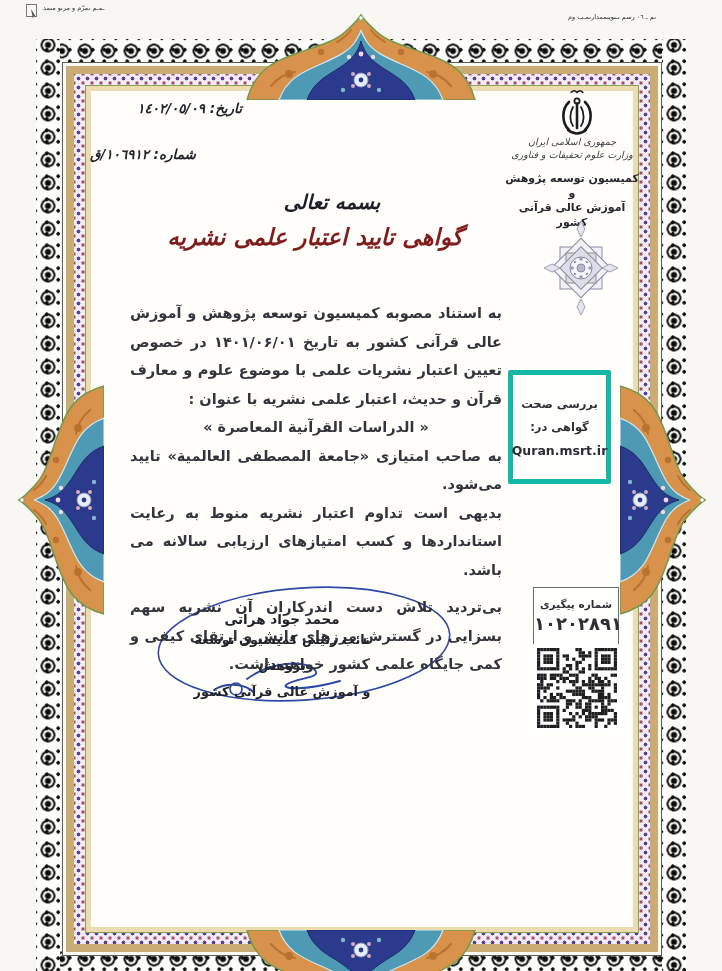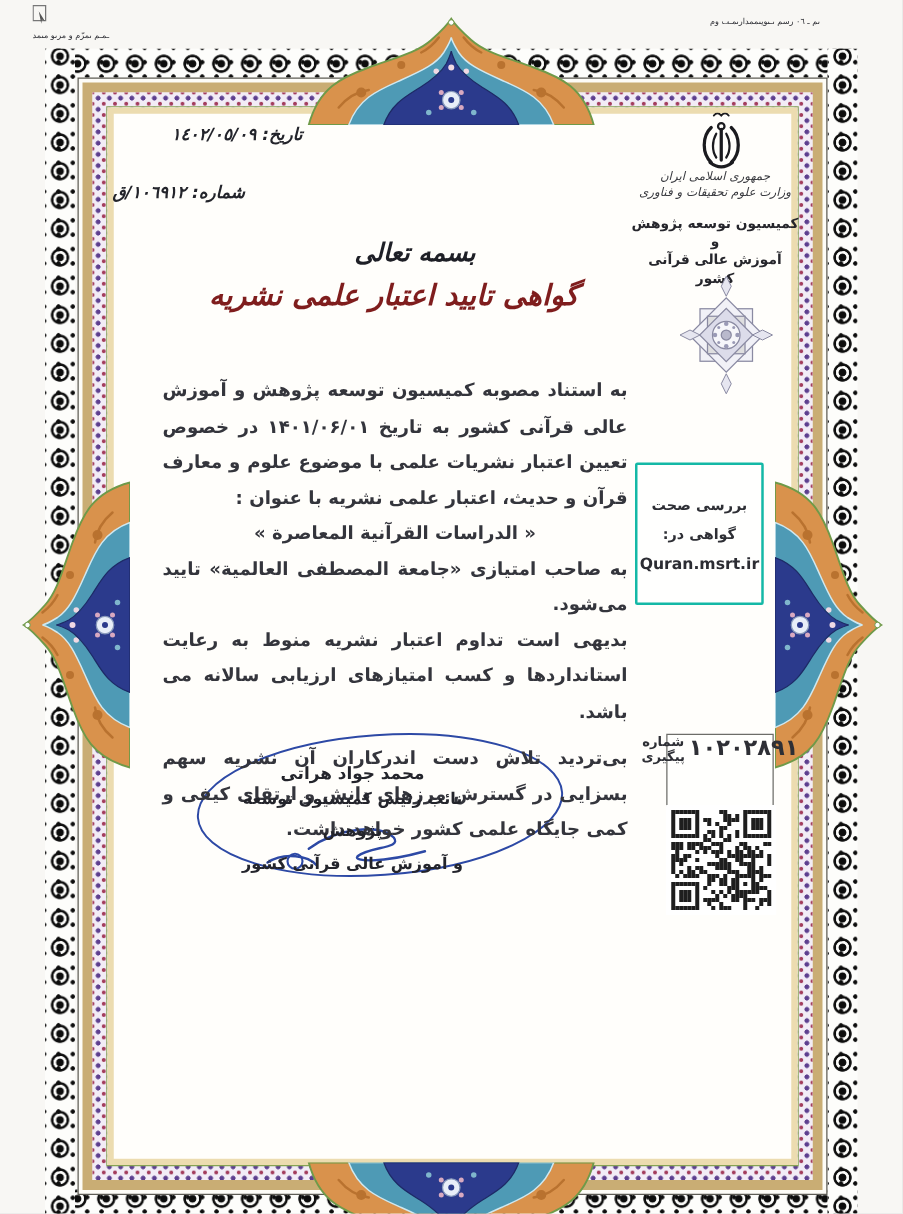--- a/index.html
+++ b/index.html
@@ -63,34 +63,34 @@
                font-size:11px; line-height:14.5px; font-weight:700; color:#26262c; }
   .cert-title{ left:150px; top:224px; width:330px; text-align:center;
                font-size:23px; font-style:italic; font-weight:700; color:#7f1d1d; }
   .body-text { left:92px; top:299px; width:410px; font-size:14.5px; font-weight:700;
                line-height:28.5px; color:#34353c; text-align:justify; }
   .body-text p { margin:0;padding-left:38px; }
   .journal-name { text-align:center; }
   .gap-top { margin-top:9px !important; }
   .verify-box {
     left:508px; top:370px; width:103px; height:114px;
-    border:2px solid #14b8a6; border-radius:2px; background:#fffffe;
+    border:5px solid #14b8a6; border-radius:2px; background:#fffffe;
     display:flex; flex-direction:column; align-items:center; justify-content:center;
     gap:9px; font-weight:700; color:#2c2d33;
   }
   .verify-box .vfa { font-size:11.5px; }
   .verify-box .vurl{ font-size:12.5px; direction:ltr; }
   .sig-text { left:172px; top:579px; width:220px; text-align:center; color:#23242b; }
   .sig-name { font-size:13.5px; font-weight:700;margin-top:32px; }
   .sig-role { font-size:12.8px; font-weight:700; line-height:26px; }
   .sig-svg  { left:152px; top:582px; width:305px; height:128px; z-index:5; }
   .track-box{
     left:533px; top:587px; width:86px; height:58px;
     border:1px solid #6d6d68; background:#fffffd; text-align:center;
-    display:flex; flex-direction:row; justify-content:center; gap:3px;
+    display:flex; flex-direction:column; justify-content:center; gap:3px;
     font-weight:700; color:#222229;
   }
   .track-label  { font-size:10.5px; }
   .track-number { font-size:18px; letter-spacing:1.5px; direction:ltr; }
   .qr { left:533px; top:644px; width:88px; height:88px; background:#fff; }
   .star-orn { left:540px; top:219px; width:82px; height:98px; }
   .emblem   { left:548px; top:90px;  width:58px; height:48px; }
 </style>
 </head>
 <body>
@@ -147,21 +147,21 @@
   <svg class="medallion med-bottom" viewBox="0 0 240 88">
       <use href="#medallion"></use>
     </svg>
   <svg class="medallion med-left" viewBox="0 0 240 88">
       <use href="#medallion"></use>
     </svg>
   <svg class="medallion med-right" viewBox="0 0 240 88">
       <use href="#medallion"></use>
     </svg>
 
-  <div class="abs scan-note" style="left:26px; top:4px;flex-direction:column;">
+  <div class="abs scan-note" style="left:26px; top:4px;">
     <svg width="13" height="16" viewBox="0 0 13 16">
       <rect x="0.5" y="0.5" width="10" height="12" fill="none" stroke="#777" stroke-width="1"></rect>
       <path d="M5,5 L10,13 L7.5,11.5 L7,15 Z" fill="#555"></path>
     </svg>
     <span class="t fa">ـمـم ىمرّم و مرىو مىمد</span>
   </div>
   <div class="abs scan-note" style="left:568px; top:13px;">
     <span class="t fa">ىم ـ ٠٦ رسم    ىـٮويىممدارىمـٮ وم</span>
   </div>
 

